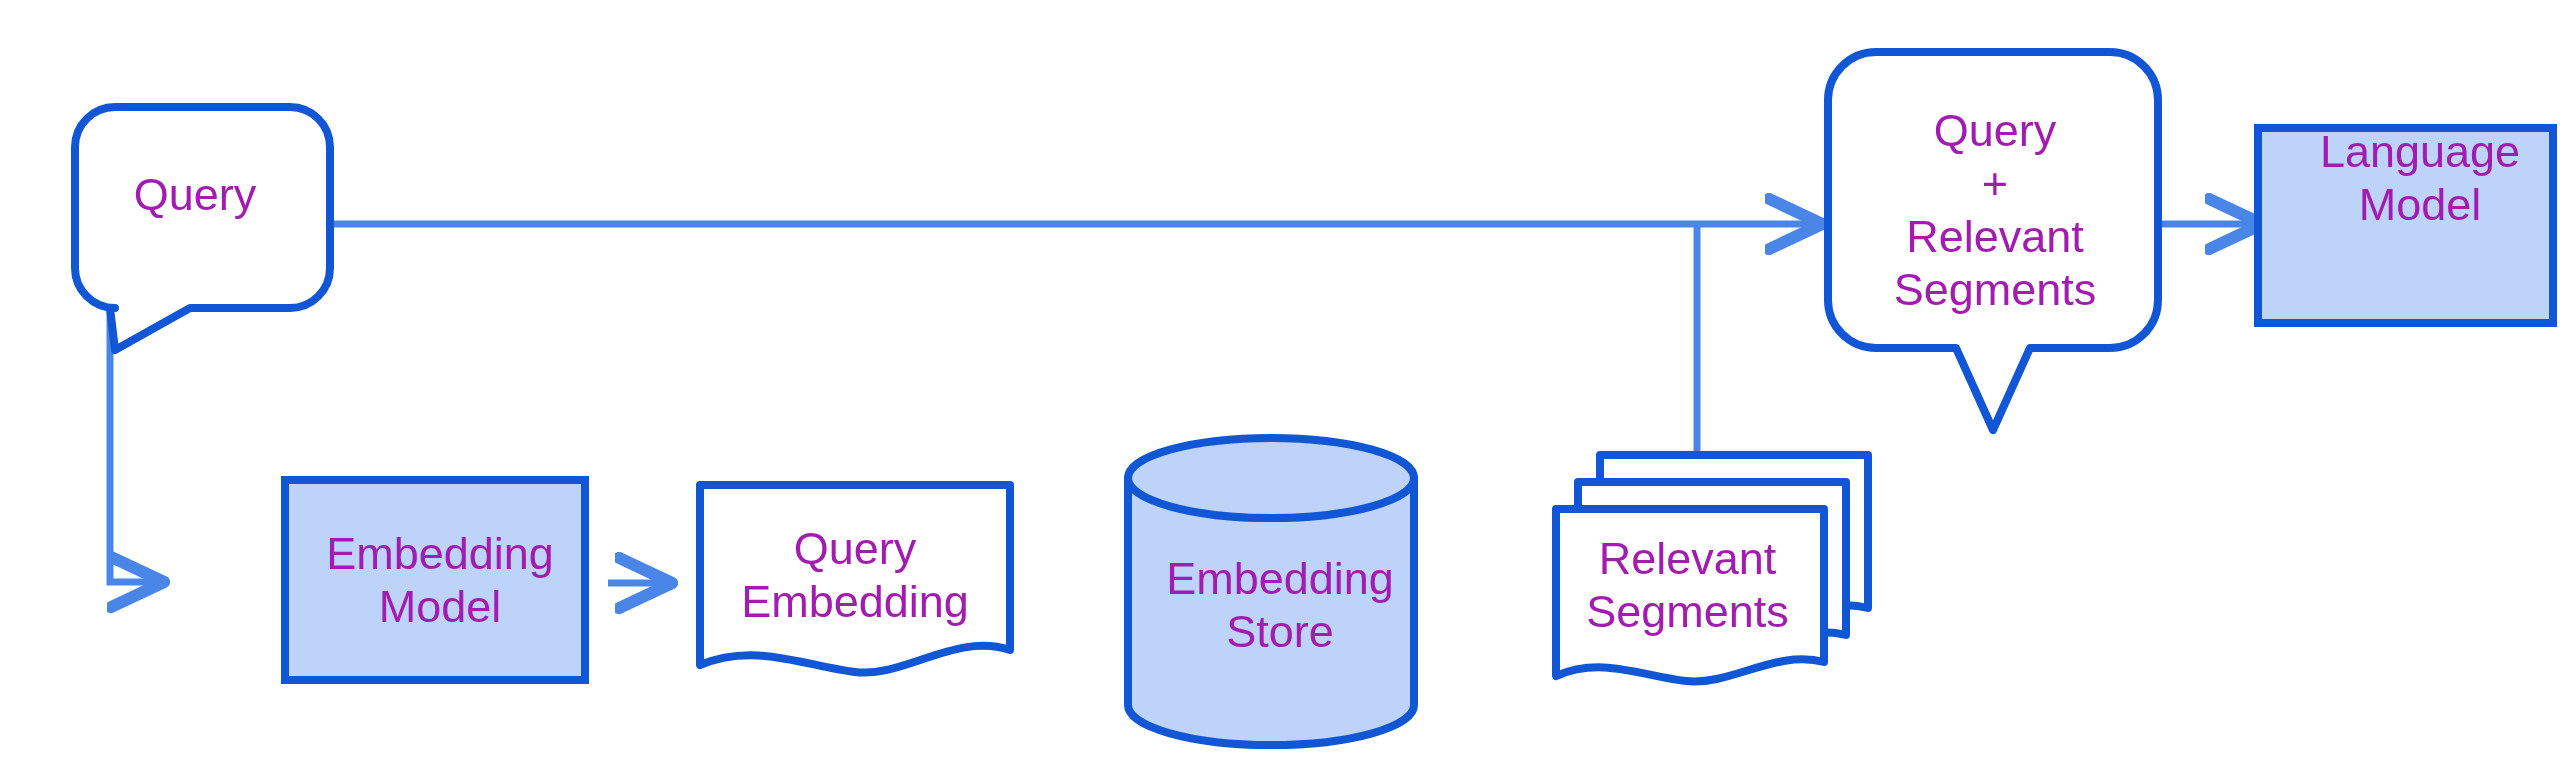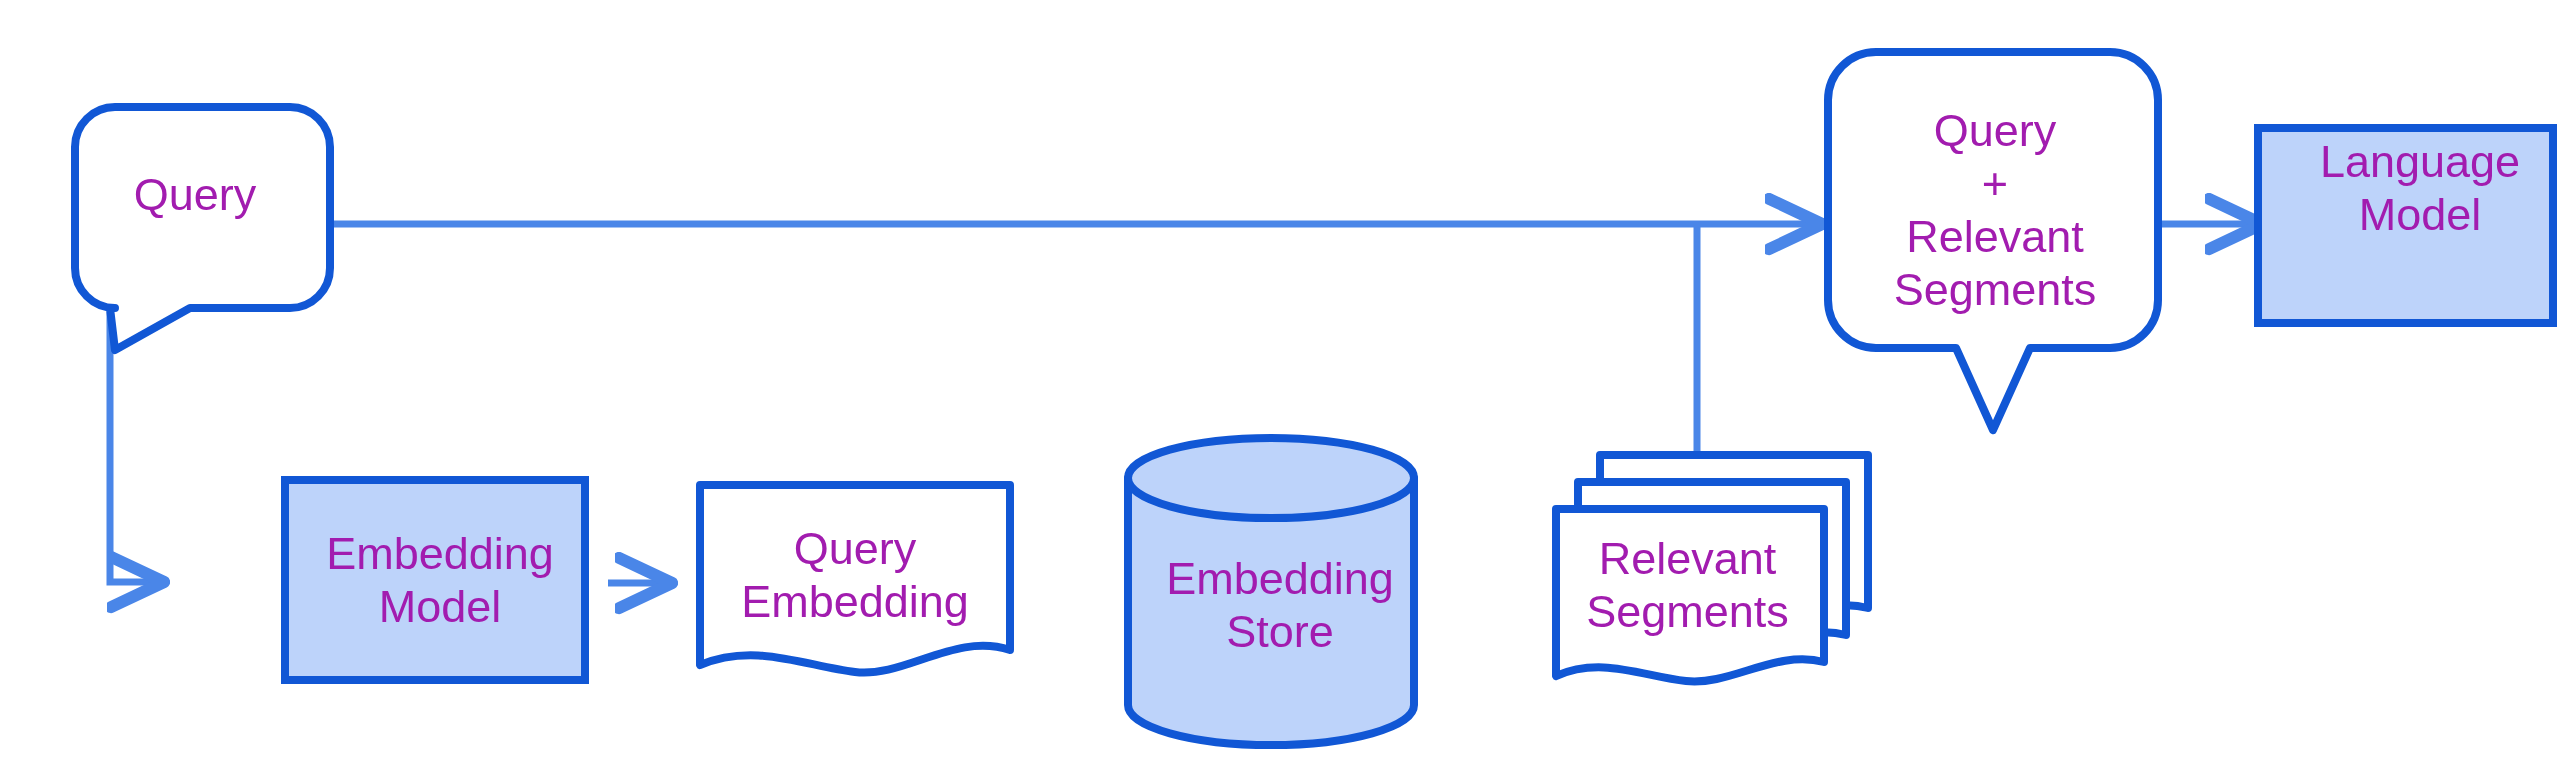--- a/index.html
+++ b/index.html
@@ -37,21 +37,21 @@
     white-space: pre-line;
     pointer-events: none;
     user-select: none;
   }
   .lbl-query        { left: 35px;   top: 150px; width: 320px; height: 90px;  font-size: 45px; }
   .lbl-embmodel     { left: 290px;  top: 500px; width: 300px; height: 160px; font-size: 45px; }
   .lbl-queryemb     { left: 705px;  top: 500px; width: 300px; height: 150px; font-size: 45px; }
   .lbl-embstore     { left: 1125px; top: 530px; width: 310px; height: 150px; font-size: 45px; }
   .lbl-relsegs      { left: 1545px; top: 510px; width: 285px; height: 150px; font-size: 45px; }
   .lbl-queryrelsegs { left: 1845px; top: 95px;  width: 300px; height: 230px; font-size: 45px; }
-  .lbl-langmodel    { left: 2285px; top: 118px; width: 270px; height: 140px; font-size: 45px; }
+  .lbl-langmodel    { left: 2285px; top: 108px; width: 270px; height: 140px; font-size: 45px; }
 </style>
 </head>
 <body>
 
 <div id="canvas">
 
   <svg id="diagram-svg" viewBox="0 0 2569 776" xmlns="http://www.w3.org/2000/svg">
     <defs>
       <marker id="arrowhead" markerWidth="9" markerHeight="9" refX="7.6" refY="4.5" orient="auto" markerUnits="strokeWidth">
         <path d="M0.6,0.9 L8.2,4.5 L0.6,8.1" fill="none" stroke="#4A86E8" stroke-width="1.7" stroke-linecap="round" stroke-linejoin="round"></path>

